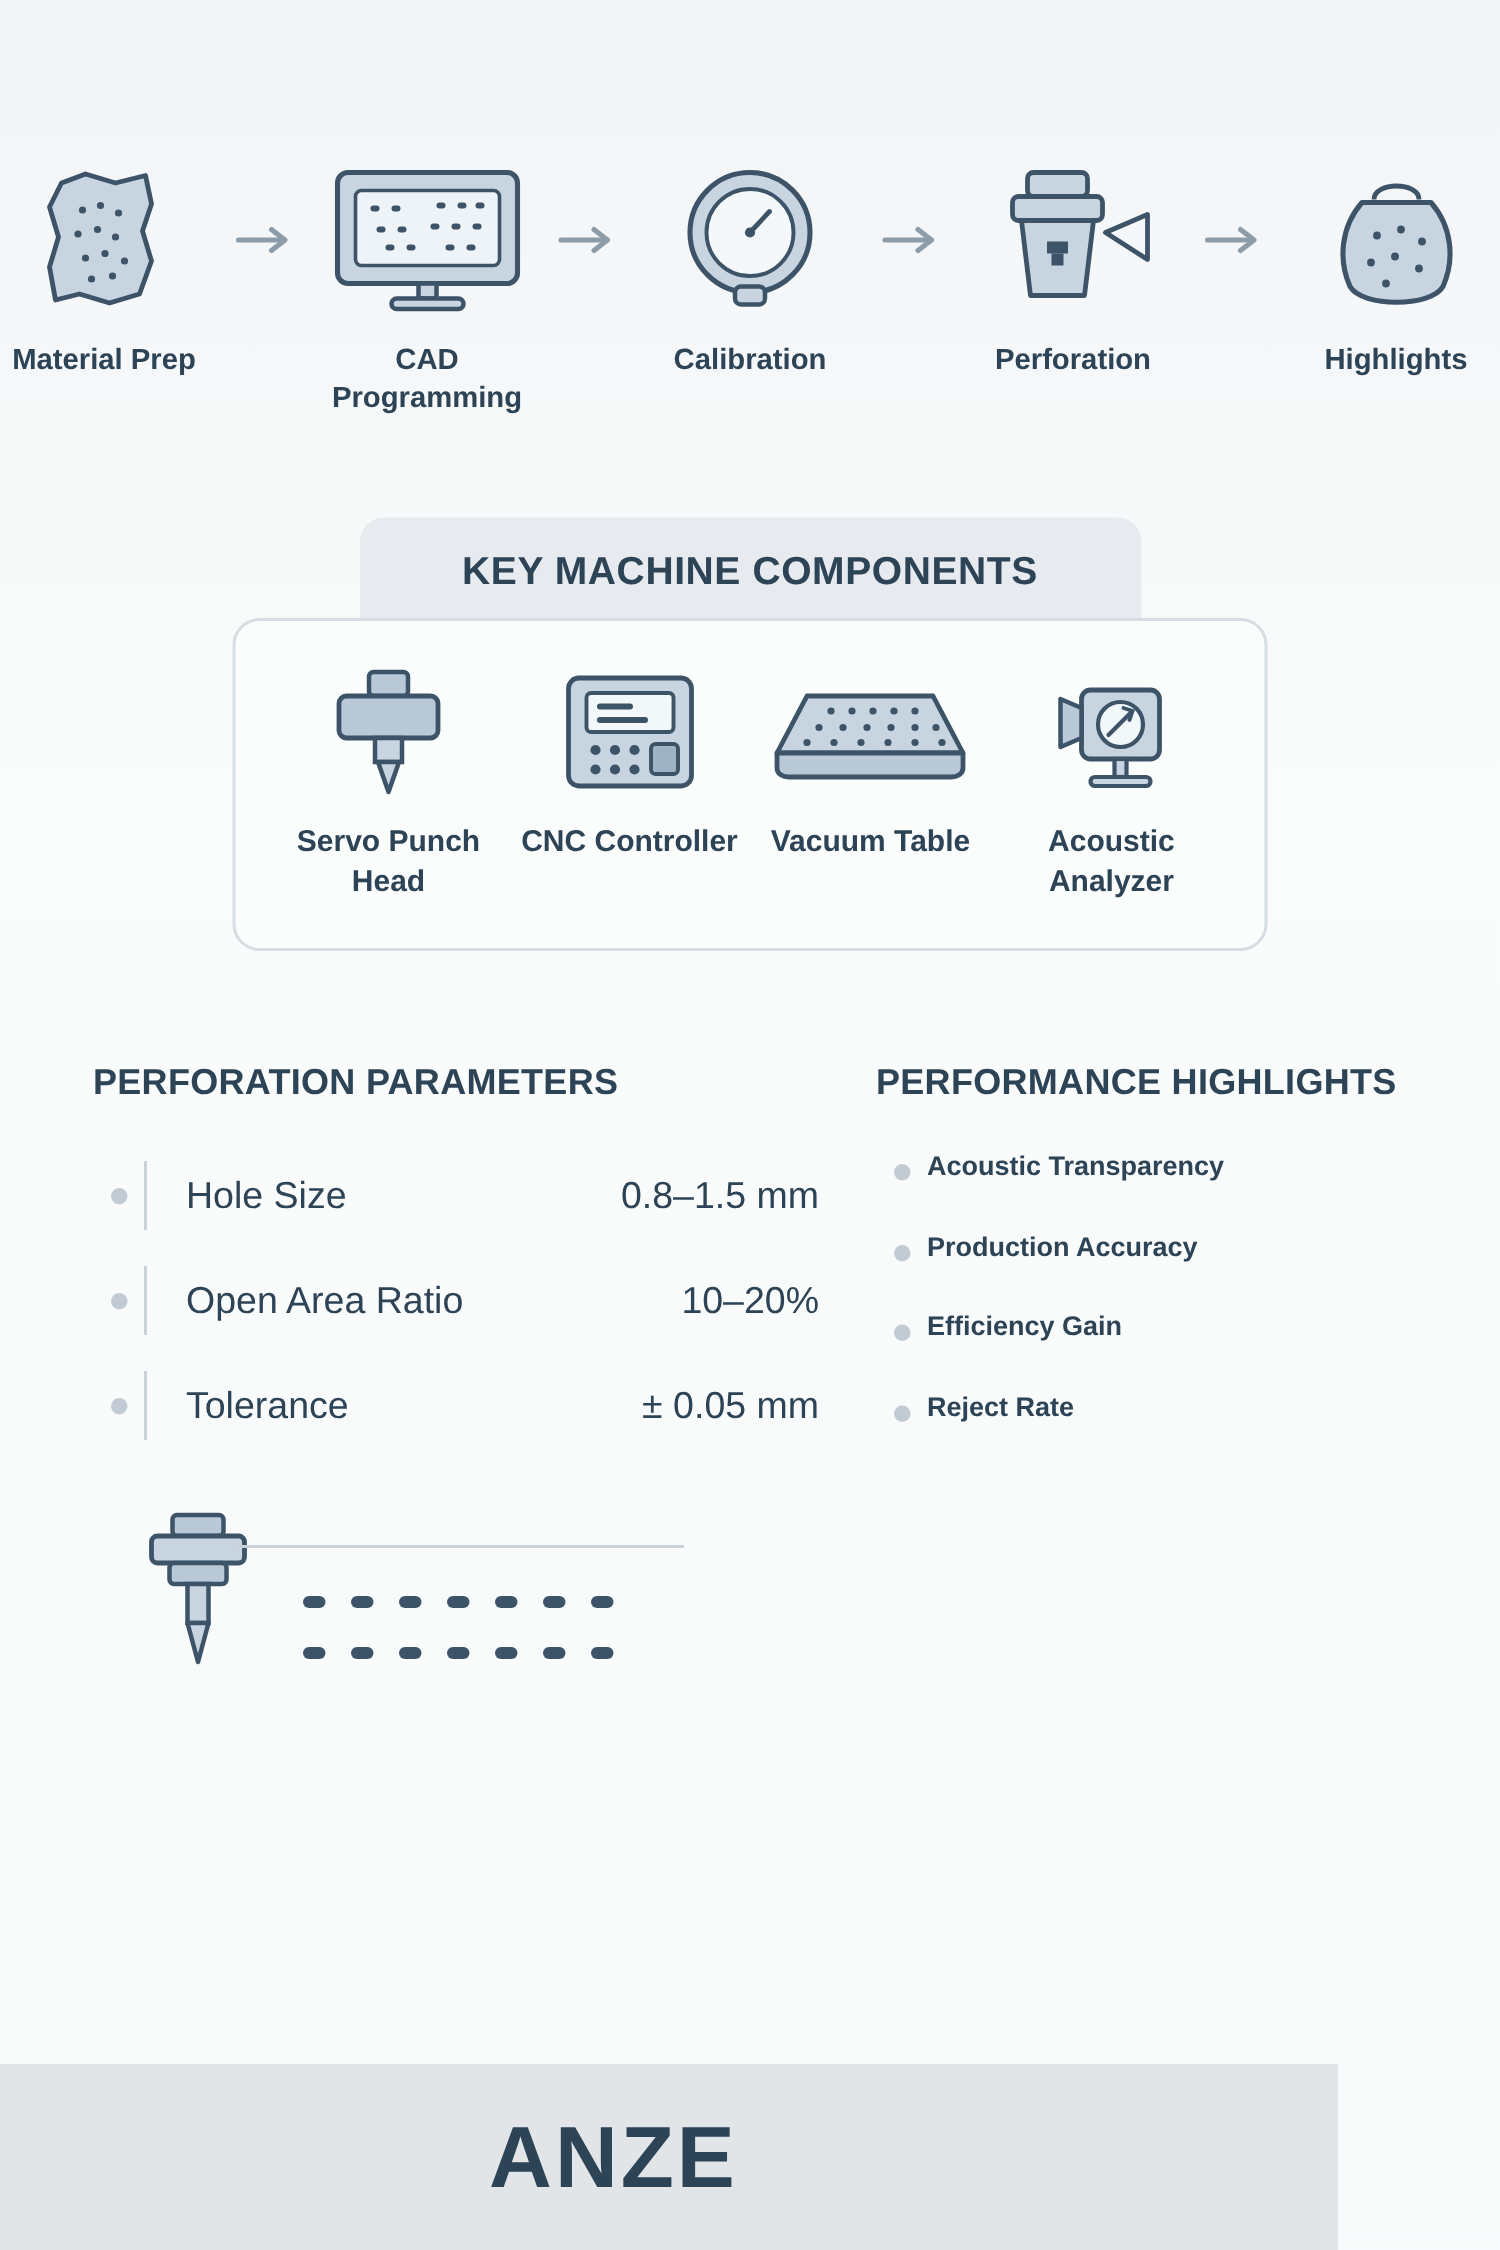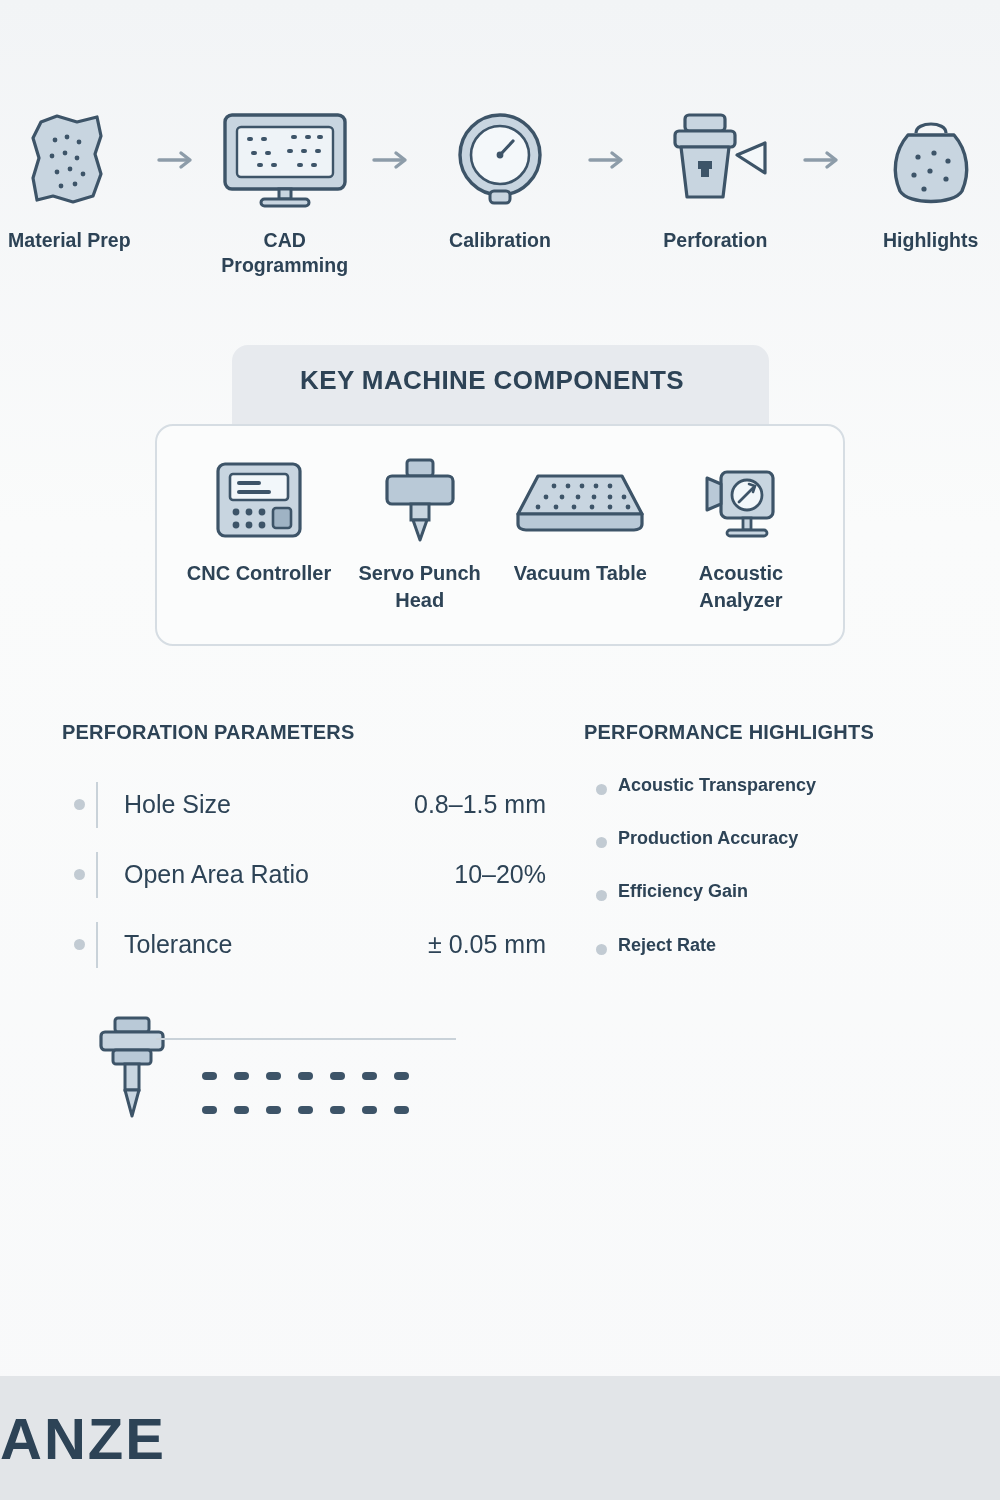--- a/index.html
+++ b/index.html
@@ -83,24 +83,24 @@
 
   
   .components {
     position: relative;
     margin: 66px auto 0 auto;
     width: 690px;
   }
   .components-tab {
     position: relative;
     width: 521px;
-    margin: 16px auto;
+    margin: 4px auto;
     background: #e7eaee;
     border-radius: 16px 16px 0 0;
-    padding: 20px 16px 34px 0;
+    padding: 20px 0 34px 0;
     text-align: center;
   }
   .components-tab-title {
     font-size: 26px;
     font-weight: bold;
     letter-spacing: 0.4px;
     color: #2d4356;
     text-transform: uppercase;
   }
   .components-card {
@@ -143,21 +143,21 @@
     box-sizing: border-box;
   }
   .col-left {
     width: 512px;
   }
   .col-right {
     flex: 1;
     padding-left: 10px;
   }
   .section-title {
-    font-size: 20px;
+    font-size: 24px;
     font-weight: bold;
     color: #2d4356;
     letter-spacing: 0.2px;
     line-height: 1.2;
     text-transform: uppercase;
   }
 
   .param-list {
     margin-top: 26px;
     position: relative;
@@ -252,26 +252,26 @@
     height: 8px;
     border-radius: 4px;
     background: #3d5468;
   }
 
   
   .footer {
     position: absolute;
     left: 0;
     bottom: 0;
-    width: 1000px;
+    width: 892px;
     height: 124px;
     background: #e2e5e8;
     display: flex;
     align-items: center;
-    justify-content: flex-start;
+    justify-content: center;
     box-sizing: border-box;
     padding-right: 74px;
   }
   .brand {
     font-size: 58px;
     font-weight: bold;
     letter-spacing: 2px;
     color: #2d4356;
   }
 </style>
@@ -412,49 +412,49 @@
   </div>
 
   <div class="components">
     <div class="components-tab">
       <div class="components-tab-title">Key Machine Components</div>
     </div>
     <div class="components-card">
 
       <div class="component">
         <div class="component-icon">
+          <svg width="86" height="88" viewBox="0 0 86 88">
+            <rect x="30" y="4" width="26" height="16" rx="3" fill="#b9c9d7" stroke="#3d5468" stroke-width="3"></rect>
+            <rect x="10" y="20" width="66" height="28" rx="5" fill="#b9c9d7" stroke="#3d5468" stroke-width="3.2"></rect>
+            <rect x="34" y="48" width="18" height="16" fill="#c8d5e0" stroke="#3d5468" stroke-width="3"></rect>
+            <path d="M36 64 H50 L43 84 Z" fill="#c8d5e0" stroke="#3d5468" stroke-width="3" stroke-linejoin="round"></path>
+          </svg>
+        </div>
+        <div class="component-label">Servo Punch Head</div>
+      </div>
+
+      <div class="component">
+        <div class="component-icon">
           <svg width="94" height="88" viewBox="0 0 94 88">
             <rect x="6" y="8" width="82" height="72" rx="7" fill="#c8d5e0" stroke="#3d5468" stroke-width="3.2"></rect>
             <rect x="18" y="18" width="58" height="26" rx="3" fill="#f2f7fa" stroke="#3d5468" stroke-width="2.6"></rect>
             <rect x="25" y="25" width="24" height="4" rx="2" fill="#3d5468"></rect>
             <rect x="25" y="34" width="34" height="4" rx="2" fill="#3d5468"></rect>
             <g fill="#3d5468">
               <circle cx="24" cy="56" r="3.4"></circle>
                 <circle cx="37" cy="56" r="3.4"></circle>
                 <circle cx="50" cy="56" r="3.4"></circle>
               <circle cx="24" cy="69" r="3.4"></circle>
                 <circle cx="37" cy="69" r="3.4"></circle>
                 <circle cx="50" cy="69" r="3.4"></circle>
             </g>
             <rect x="61" y="52" width="18" height="20" rx="3" fill="#9fb3c4" stroke="#3d5468" stroke-width="2.6"></rect>
           </svg>
         </div>
         <div class="component-label">CNC Controller</div>
-      </div>
-
-      <div class="component">
-        <div class="component-icon">
-          <svg width="86" height="88" viewBox="0 0 86 88">
-            <rect x="30" y="4" width="26" height="16" rx="3" fill="#b9c9d7" stroke="#3d5468" stroke-width="3"></rect>
-            <rect x="10" y="20" width="66" height="28" rx="5" fill="#b9c9d7" stroke="#3d5468" stroke-width="3.2"></rect>
-            <rect x="34" y="48" width="18" height="16" fill="#c8d5e0" stroke="#3d5468" stroke-width="3"></rect>
-            <path d="M36 64 H50 L43 84 Z" fill="#c8d5e0" stroke="#3d5468" stroke-width="3" stroke-linejoin="round"></path>
-          </svg>
-        </div>
-        <div class="component-label">Servo Punch Head</div>
       </div>
 
       <div class="component">
         <div class="component-icon">
           <svg width="140" height="88" viewBox="0 0 140 88">
             <path d="M28 20 H112 L132 58 H8 Z" fill="#c8d5e0" stroke="#3d5468" stroke-width="3.2" stroke-linejoin="round"></path>
             <path d="M8 58 H132 V68 C132 72 128 74 124 74 H16 C12 74 8 72 8 68 Z" fill="#b9c9d7" stroke="#3d5468" stroke-width="3.2" stroke-linejoin="round"></path>
             <g fill="#3d5468">
               <circle cx="44" cy="30" r="2.4"></circle>
                 <circle cx="58" cy="30" r="2.4"></circle>

